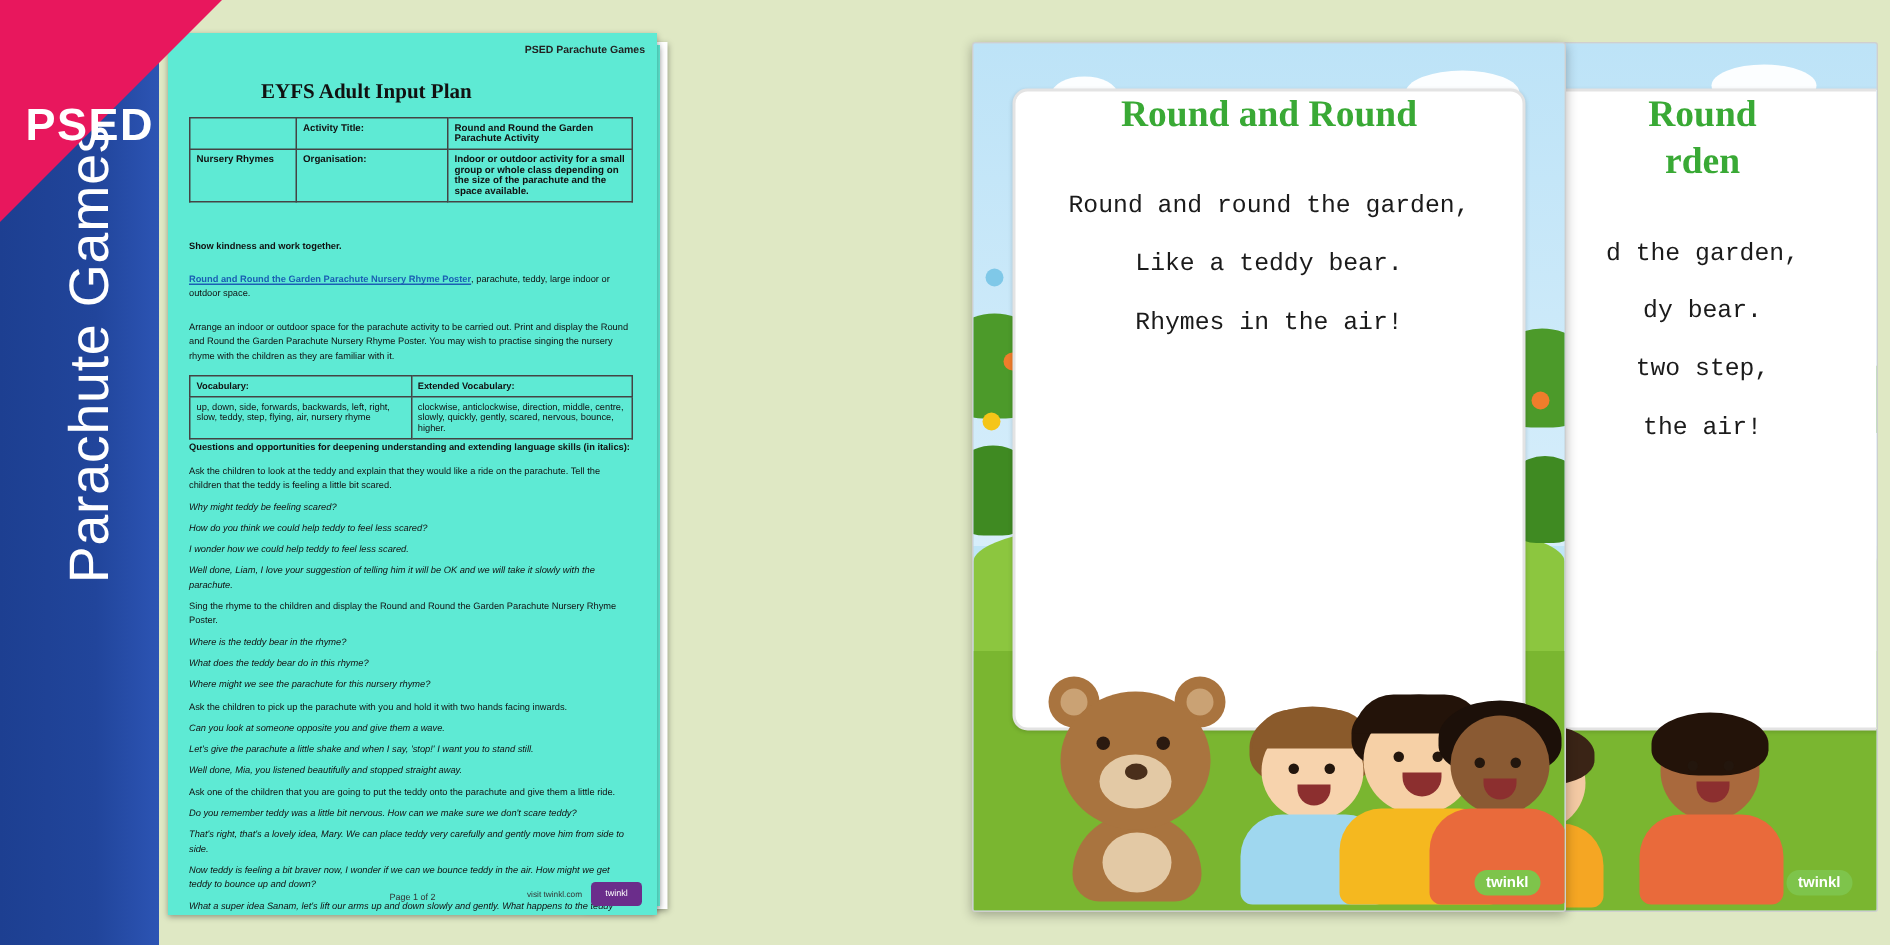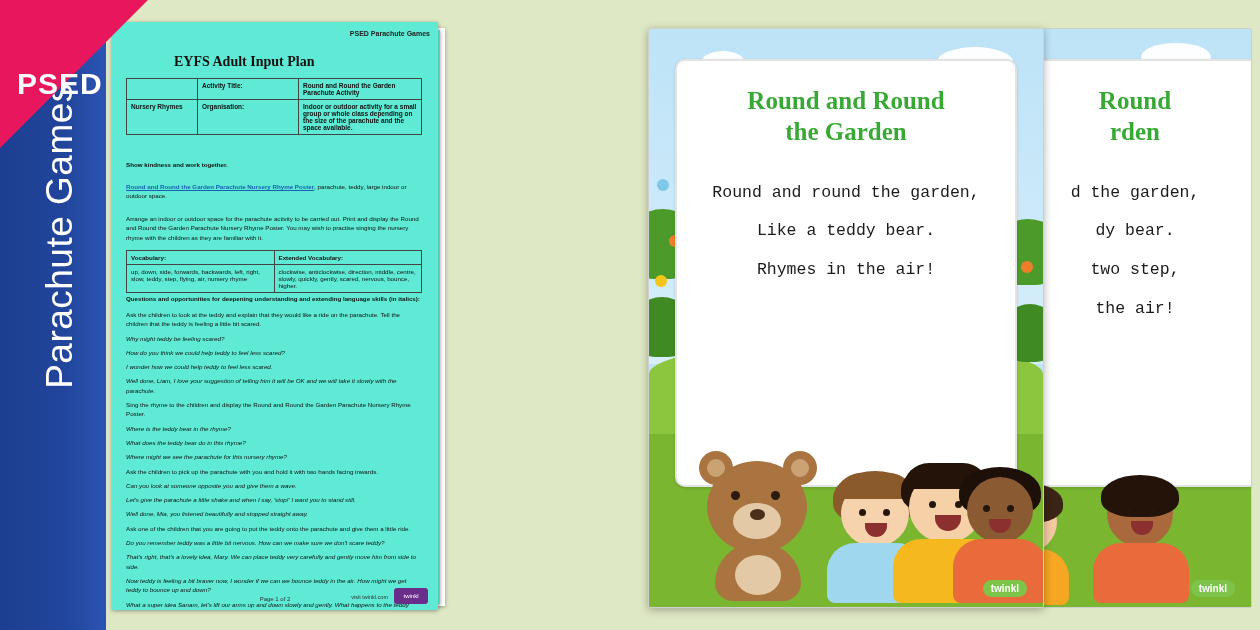--- a/index.html
+++ b/index.html
@@ -104,21 +104,21 @@
 
   .card{
     position:absolute;background:#fff;border:2px solid #e3e3e3;border-radius:10px;
     box-shadow:0 1px 3px rgba(0,0,0,.15);
   }
   .card-front{left:26px;top:30px;right:26px;bottom:120px;}
   .card-back{left:22px;top:30px;width:300px;bottom:120px;}
   .poster-title{
     text-align:center;color:#39a935;font-weight:bold;
     font-family:"Liberation Serif", serif;
-    font-size:25px;line-height:1.25;margin-top:24px;
+    font-size:25px;line-height:1.25;
   }
   .rhyme{
     text-align:center;color:#1b1b1b;font-size:16.5px;line-height:2.35;
     margin-top:26px;font-family:Liberation Mono, monospace;
   }
   .rhyme div{white-space:nowrap;}
 
   
   .bear{position:absolute;left:44px;bottom:6px;width:130px;height:150px;}
   .bear .head{position:absolute;left:14px;top:10px;width:100px;height:92px;background:#a9743f;border-radius:50%;}
@@ -307,21 +307,20 @@
     <div class="bush" style="right:-22px;top:190px;width:74px;height:66px;"></div>
     <div class="bush" style="right:-16px;top:275px;width:58px;height:58px;background:#3f8a22;"></div>
     <div class="flower" style="left:8px;top:150px;background:#7fc8e8;"></div>
     <div class="flower" style="left:20px;top:206px;background:#f07d2b;"></div>
     <div class="flower" style="left:6px;top:246px;background:#f5c518;"></div>
     <div class="flower" style="right:10px;top:232px;background:#f07d2b;"></div>
 
     <div class="card card-front">
       <div class="poster-title">
         <div>Round and Round</div>
-        <div>the Garden</div>
       </div>
       <div class="rhyme">
         <div>Round and round the garden,</div>
         <div>Like a teddy bear.</div>
         <div>Rhymes in the air!</div>
       </div>
     </div>
 
     <div class="bear">
       <div class="ear l"></div>

